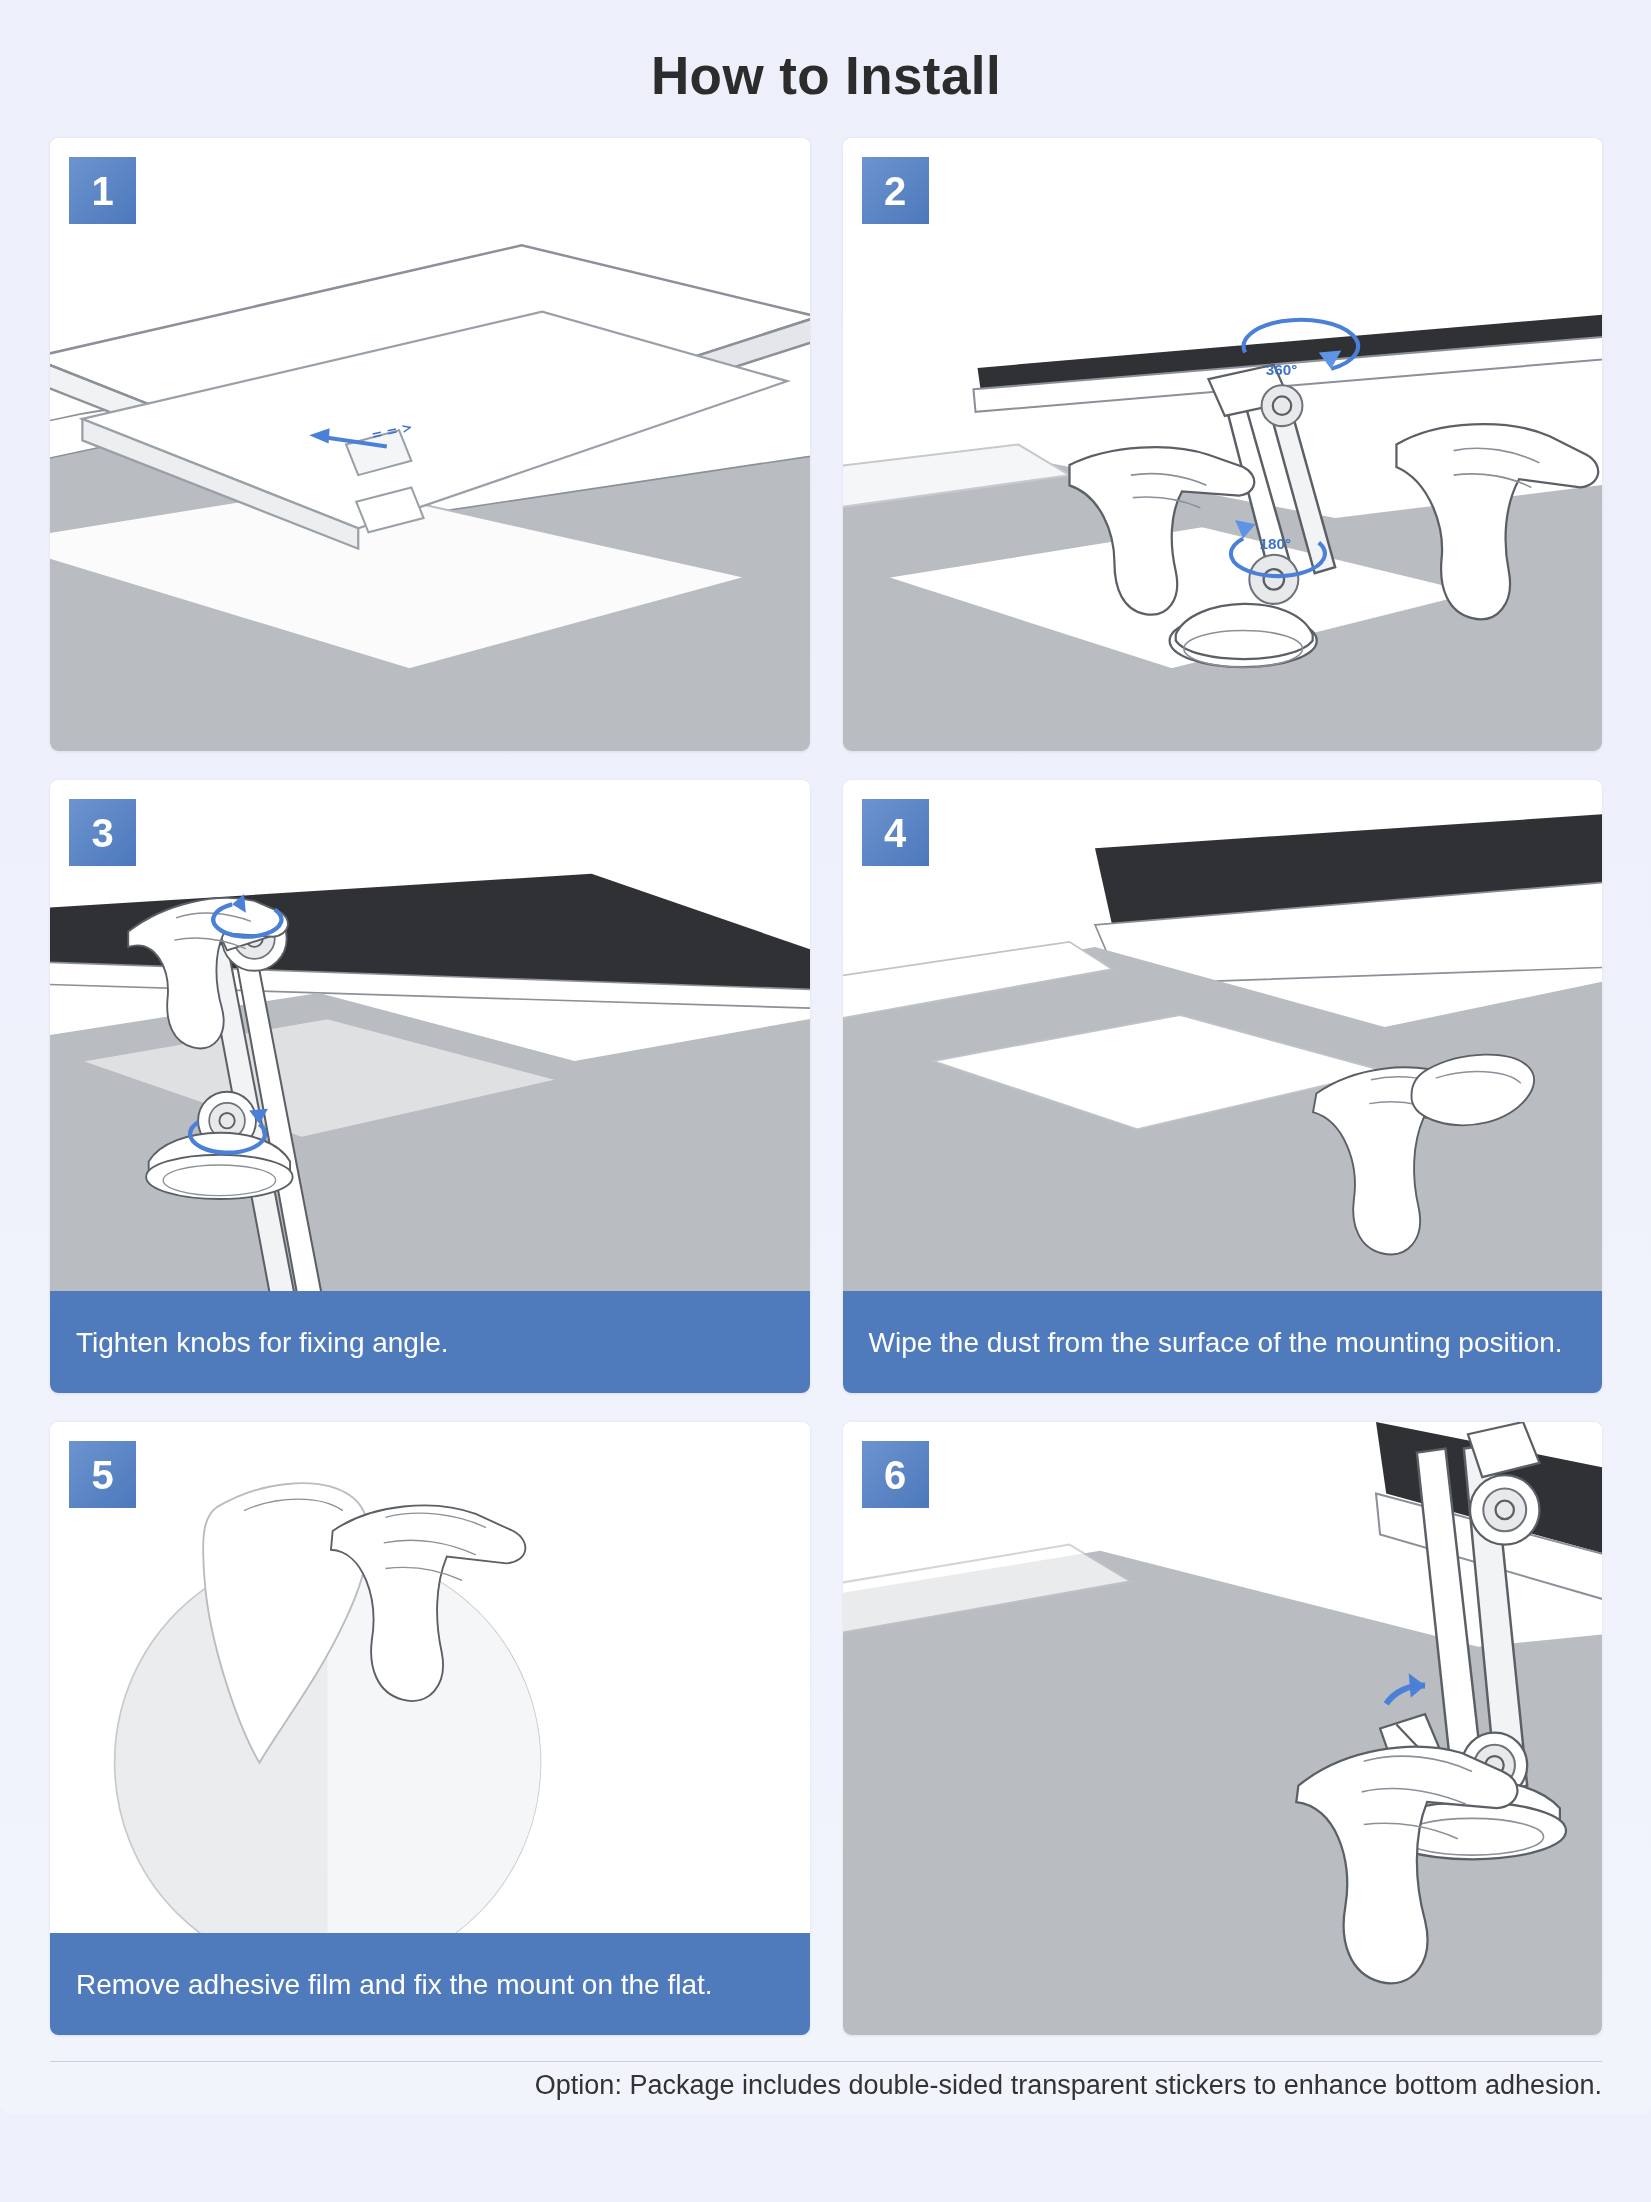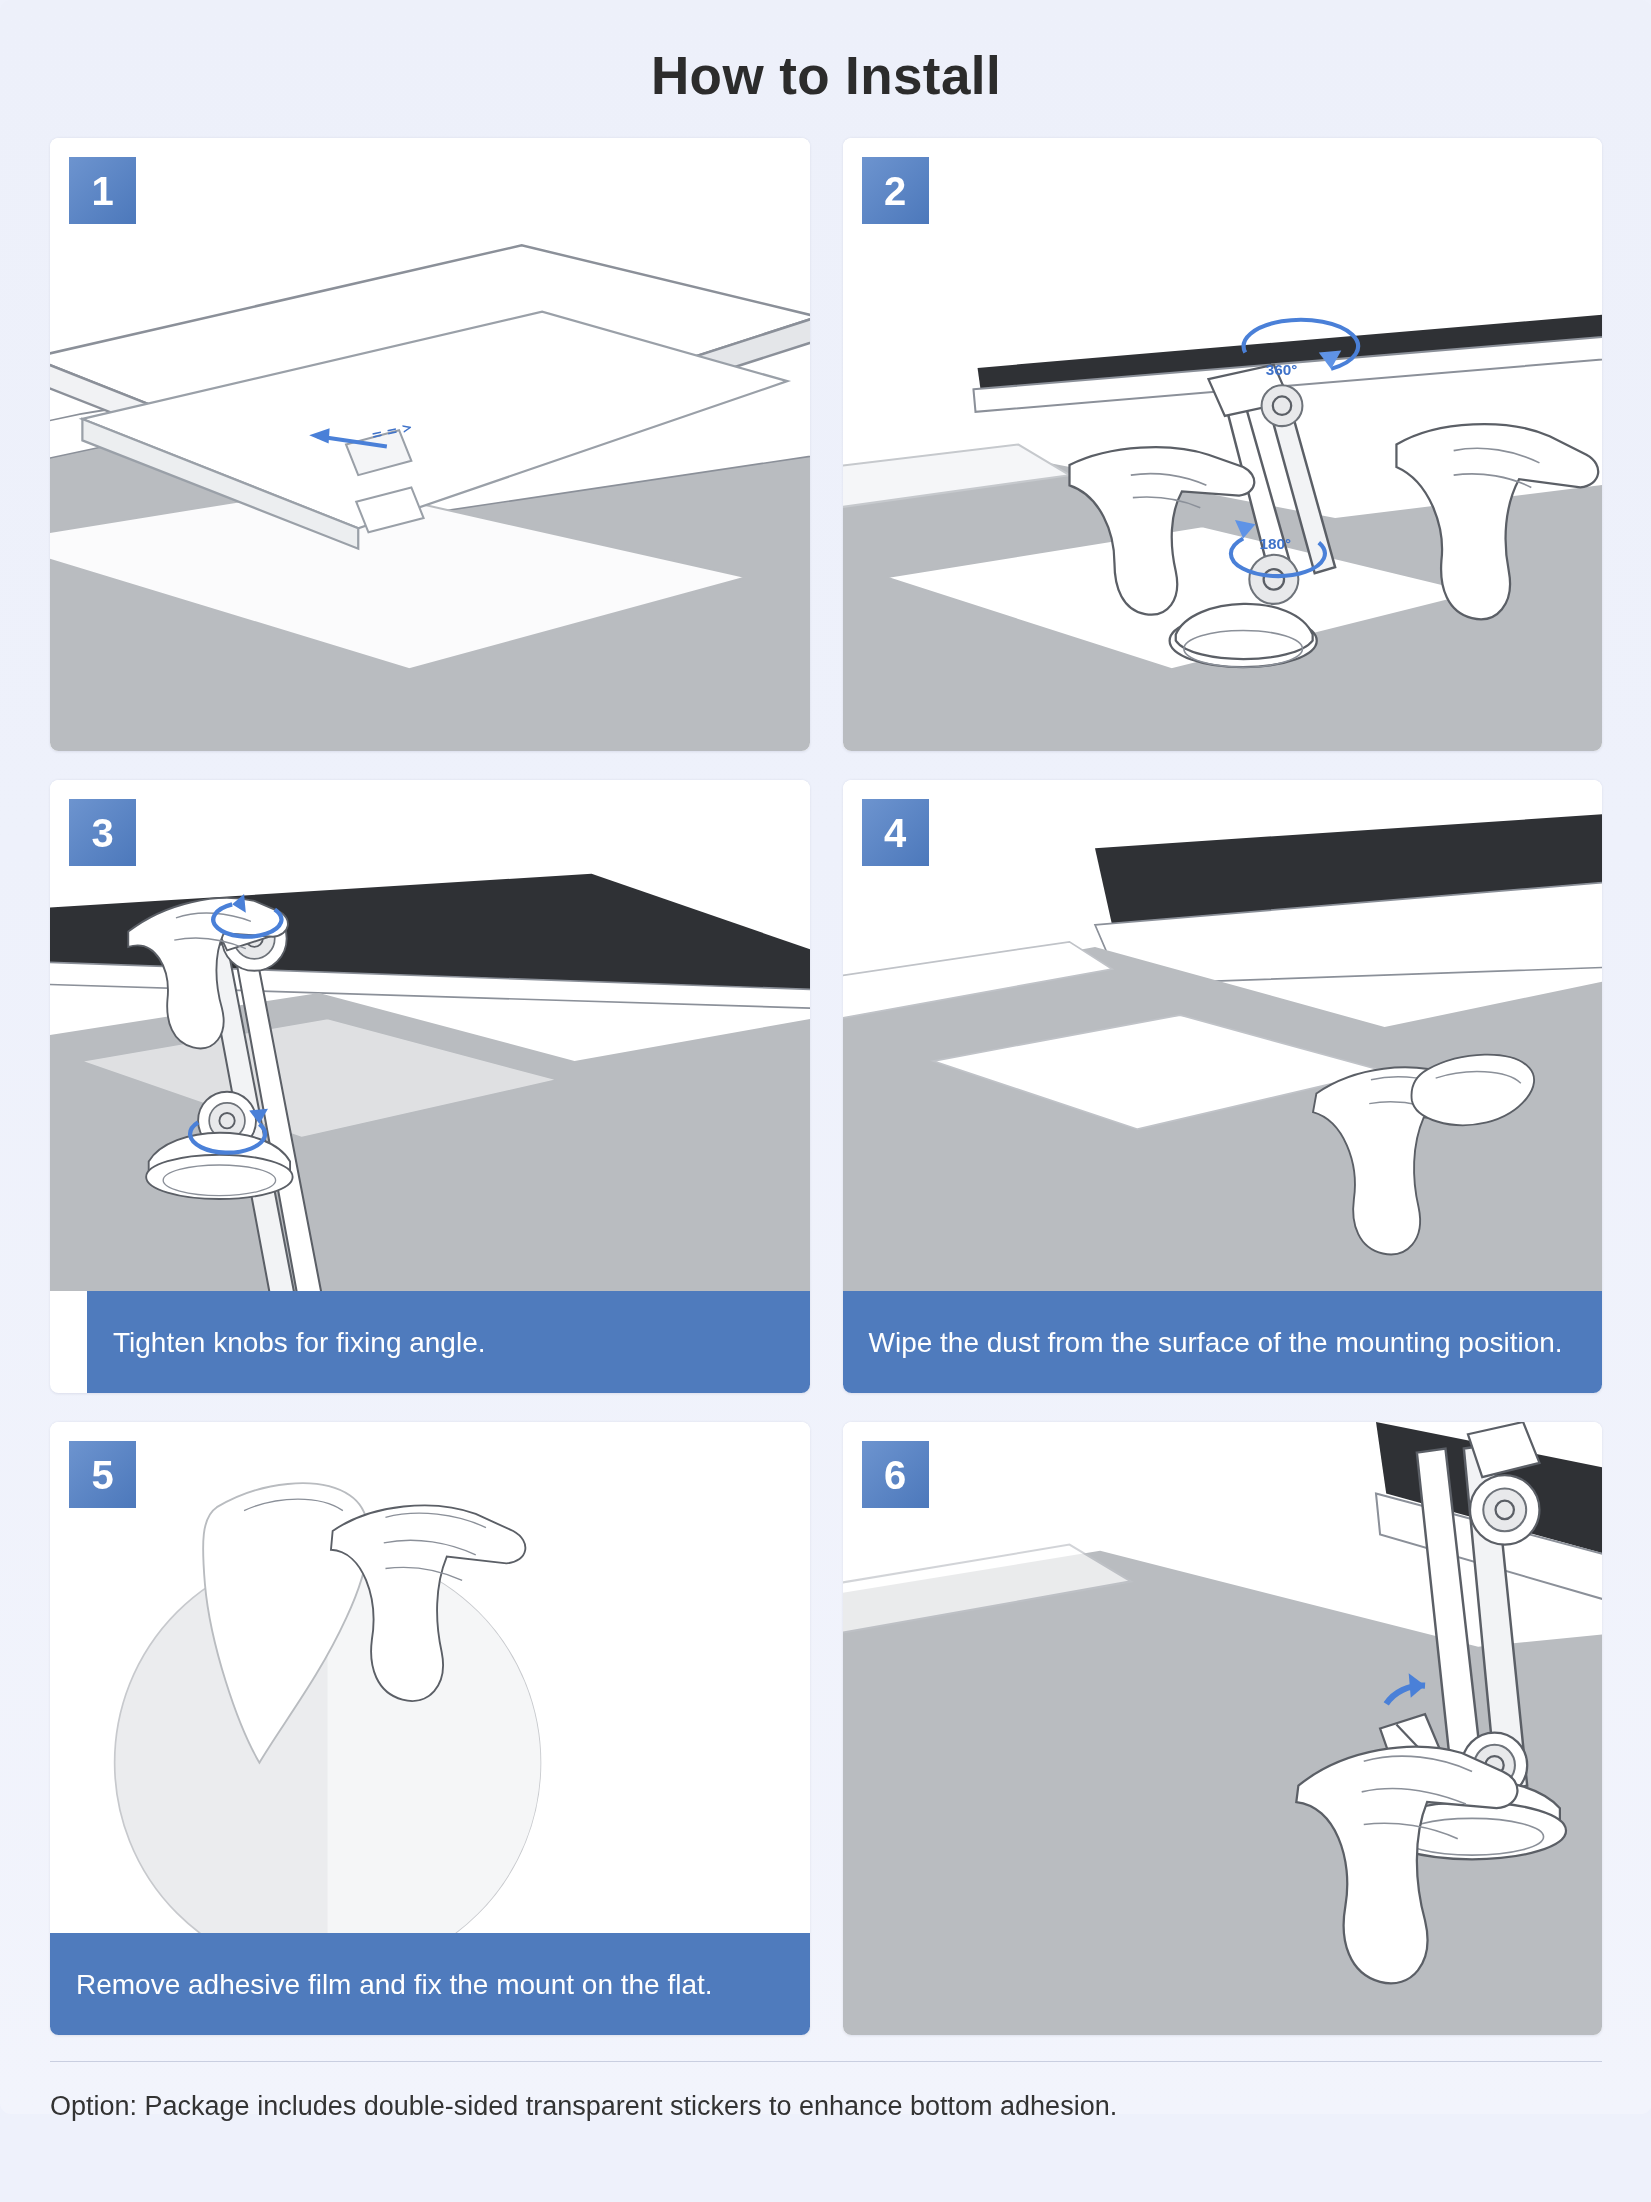--- a/index.html
+++ b/index.html
@@ -74,26 +74,26 @@
     background: #4f7bbd;
     color: #fff;
     font-size: 28px;
     line-height: 1.33;
     padding: 19px 26px;
     min-height: 102px;
     box-sizing: border-box;
     display: flex;
     align-items: center;
   }
-  .caption.center { align-items: center; margin-left: 37px; }
+  .caption.center { align-items: center; }
   .footnote {
     margin-top: 26px;
     border-top: 0.9px solid #c9cee0;
-    padding-top: 29px;
-    text-align: left;
+    padding-top: 8px;
+    text-align: right;
     font-size: 27px;
     color: #333;
   }
   svg { display:block; }
   .ln { fill:none; stroke:#5b5f66; stroke-width:2.2; }
   .ln-thin { fill:none; stroke:#8b9099; stroke-width:1.6; }
   .ln-blue { fill:none; stroke:#4a80d8; stroke-width:4; }
   .fill-w { fill:#ffffff; stroke:#5b5f66; stroke-width:2.2; }
   .fill-lg { fill:#e8e9eb; stroke:#6e737a; stroke-width:2; }
   .fill-gray { fill:#b9bcc0; stroke:none; }

